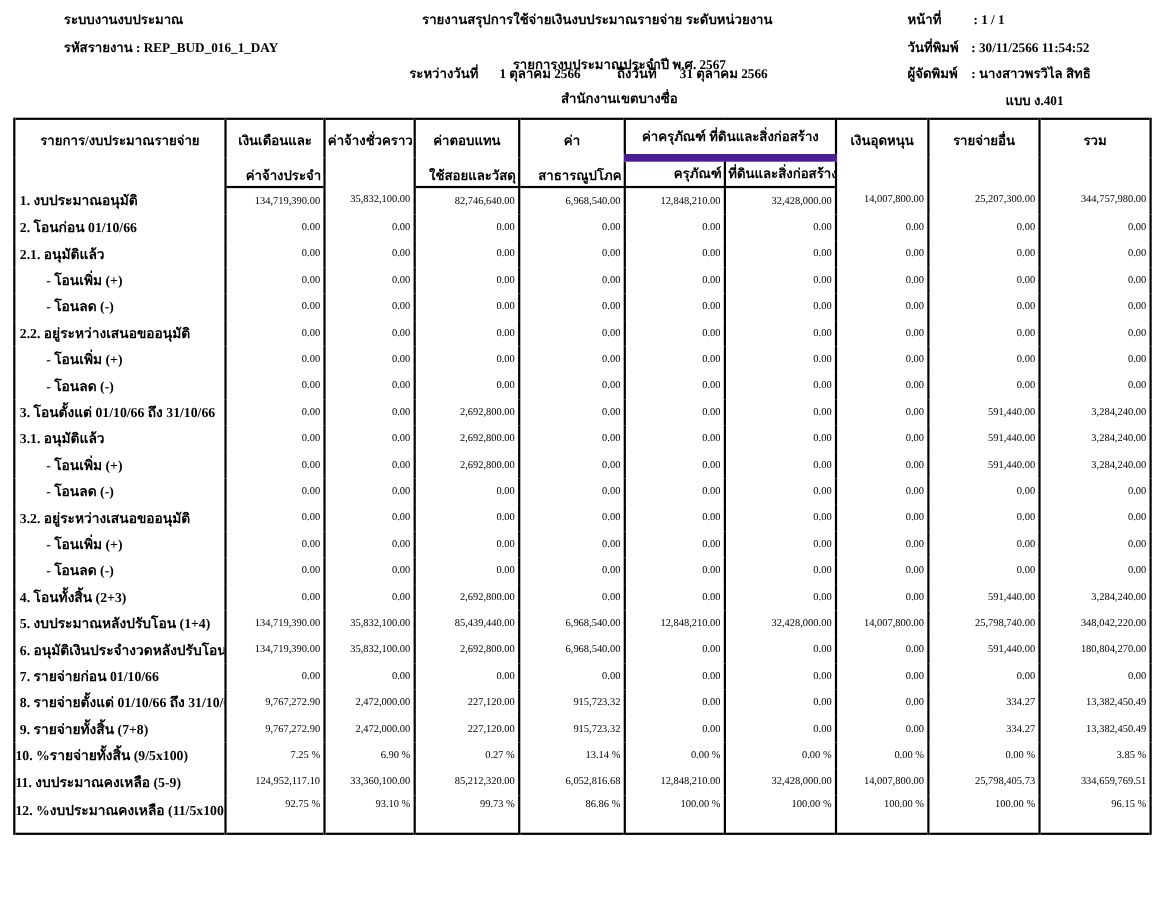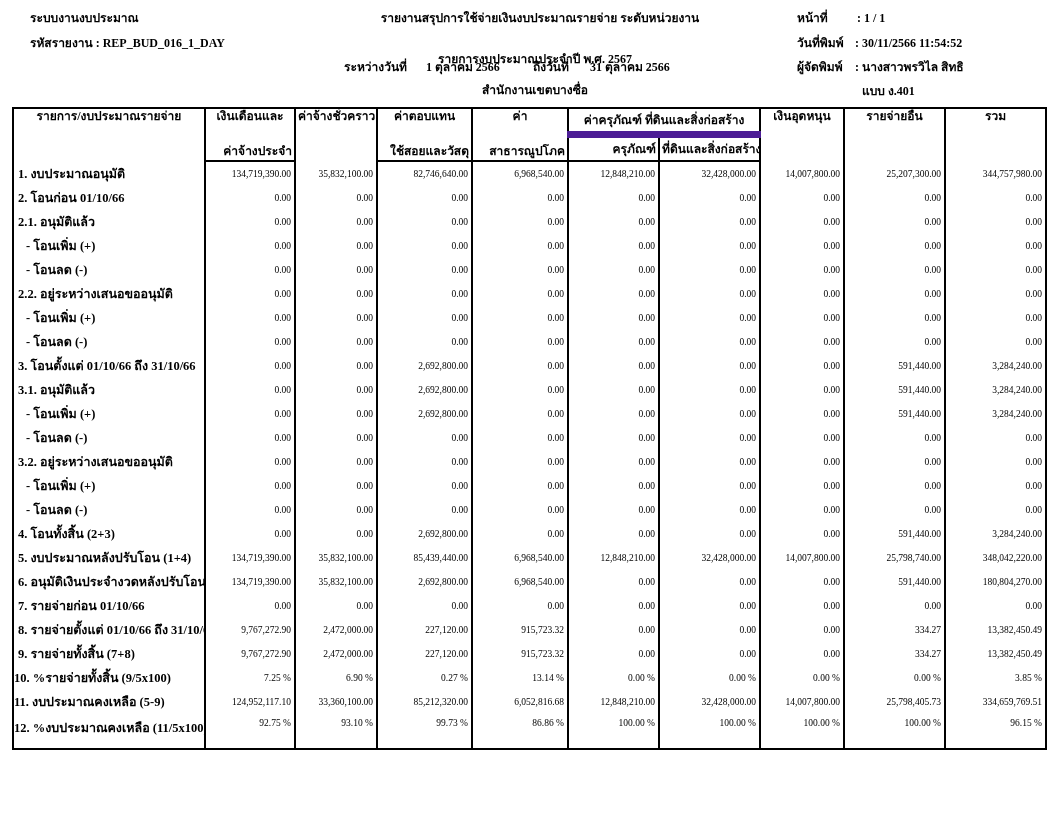--- a/index.html
+++ b/index.html
@@ -1,68 +1,68 @@
 <!DOCTYPE html>
 <html><head>
 <meta charset="utf-8">
 <style>
   html, body { margin:0; padding:0; background:#ffffff; }
   body { width:1056px; height:816px; position:relative; overflow:hidden;
          font-family:"Liberation Serif", serif; color:#000; }
-  .hdr { position:absolute; font-size:12px; font-weight:bold; white-space:nowrap; line-height:14px; }
+  .hdr { position:absolute; font-size:12px; font-weight:bold; white-space:nowrap; line-height:14px;margin-left:28px; }
   .center { text-align:center; }
   table.rep { position:absolute; left:12px; top:107px; width:1033px; border-collapse:collapse;
               border:2px solid #000; table-layout:fixed; }
   table.rep col.c0 { width:192px; }
   table.rep col.c1 { width:90px; }
   table.rep col.c2 { width:82px; }
   table.rep col.c3 { width:95px; }
   table.rep col.c4 { width:96px; }
   table.rep col.c5 { width:91px; }
   table.rep col.c6 { width:101px; }
   table.rep col.c7 { width:84px; }
   table.rep col.c8 { width:101px; }
   table.rep col.c9 { width:101px; }
   table.rep th { font-size:12px; font-weight:bold; border-left:2px solid #000; border-right:2px solid #000;
                  border-bottom:1px solid #000; padding:0 2px; height:22px; line-height:14px; vertical-align:middle;
                  overflow:hidden; white-space:nowrap; }
-  table.rep th.top { border-bottom:none; vertical-align:top; padding-top:0; }
+  table.rep th.top { border-bottom:none; vertical-align:top; padding-top:12px; }
   table.rep th.sub { border-top:none; border-bottom:none; vertical-align:bottom; padding-bottom:2px; }
   table.rep th.grp { border-bottom:7px solid #4c1d95; }
   table.rep tr.hrow2 th { border-bottom:2px solid #000;text-align:right; }
   table.rep td { border-left:2px solid #000; border-right:2px solid #000; height:24px; padding:0 3px;
                  font-size:9.5px; text-align:right; vertical-align:middle; white-space:nowrap; overflow:hidden; }
   table.rep td.lbl { text-align:left; font-size:12.5px; font-weight:bold; padding-left:4px;margin-top:26px; }
   table.rep td.lbl.i1 { }
-  table.rep td.lbl.i2 { padding-left:12px; }
+  table.rep td.lbl.i2 { padding-left:28px; }
   table.rep td.lbl.i0n { padding-left:0; }
   table.rep tr.last td { height:30px; vertical-align:top; padding-top:4px; }
 </style>
 </head>
 <body>
 
 <div class="hdr" style="left:30px;top:11px;">ระบบงานงบประมาณ</div>
 <div class="hdr" style="left:30px;top:36px;font-family:Liberation Serif, serif;">รหัสรายงาน : REP_BUD_016_1_DAY</div>
 
-<div class="hdr center" style="left:345px;top:11px;width:390px;">รายงานสรุปการใช้จ่ายเงินงบประมาณรายจ่าย ระดับหน่วยงาน</div>
+<div class="hdr center" style="left:320px;top:11px;width:390px;">รายงานสรุปการใช้จ่ายเงินงบประมาณรายจ่าย ระดับหน่วยงาน</div>
 <div class="hdr center" style="left:340px;top:52px;width:390px;">รายการงบประมาณประจำปี พ.ศ. 2567</div>
 
 <div class="hdr" style="left:344px;top:60px;">ระหว่างวันที่</div>
 <div class="hdr" style="left:426px;top:60px;">1 ตุลาคม 2566</div>
 <div class="hdr" style="left:533px;top:60px;">ถึงวันที่</div>
 <div class="hdr" style="left:590px;top:60px;">31 ตุลาคม 2566</div>
 <div class="hdr center" style="left:340px;top:83px;width:390px;">สำนักงานเขตบางซื่อ</div>
 
 <div class="hdr" style="left:797px;top:11px;">หน้าที่</div>
 <div class="hdr" style="left:857px;top:11px;">: 1 / 1</div>
 <div class="hdr" style="left:797px;top:36px;font-family:Liberation Serif, serif;">วันที่พิมพ์</div>
 <div class="hdr" style="left:855px;top:36px;">: 30/11/2566 11:54:52</div>
 <div class="hdr" style="left:797px;top:60px;">ผู้จัดพิมพ์</div>
 <div class="hdr" style="left:855px;top:60px;">: นางสาวพรวิไล สิทธิ</div>
-<div class="hdr" style="left:862px;top:84px;">แบบ ง.401</div>
+<div class="hdr" style="left:886px;top:84px;">แบบ ง.401</div>
 
 <table class="rep">
   <colgroup>
     <col class="c0">
       <col class="c1">
       <col class="c2">
       <col class="c3">
       <col class="c4">
     <col class="c5">
       <col class="c6">

